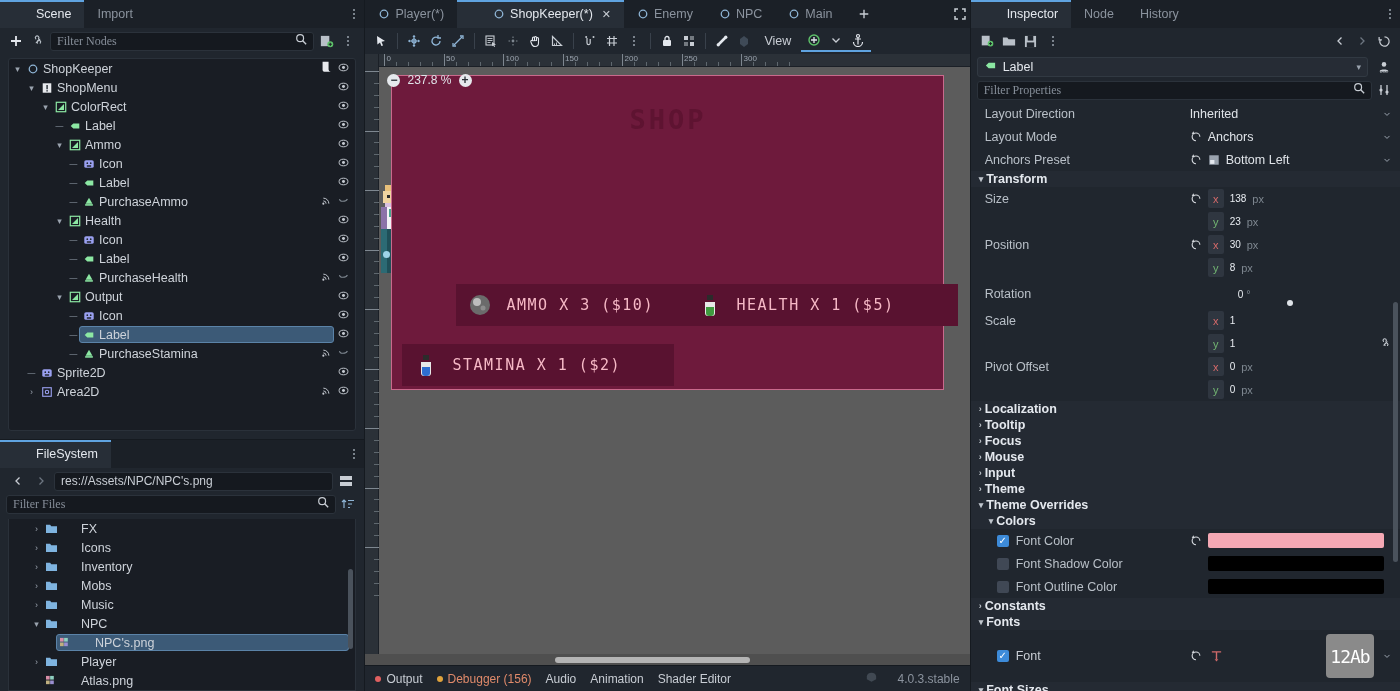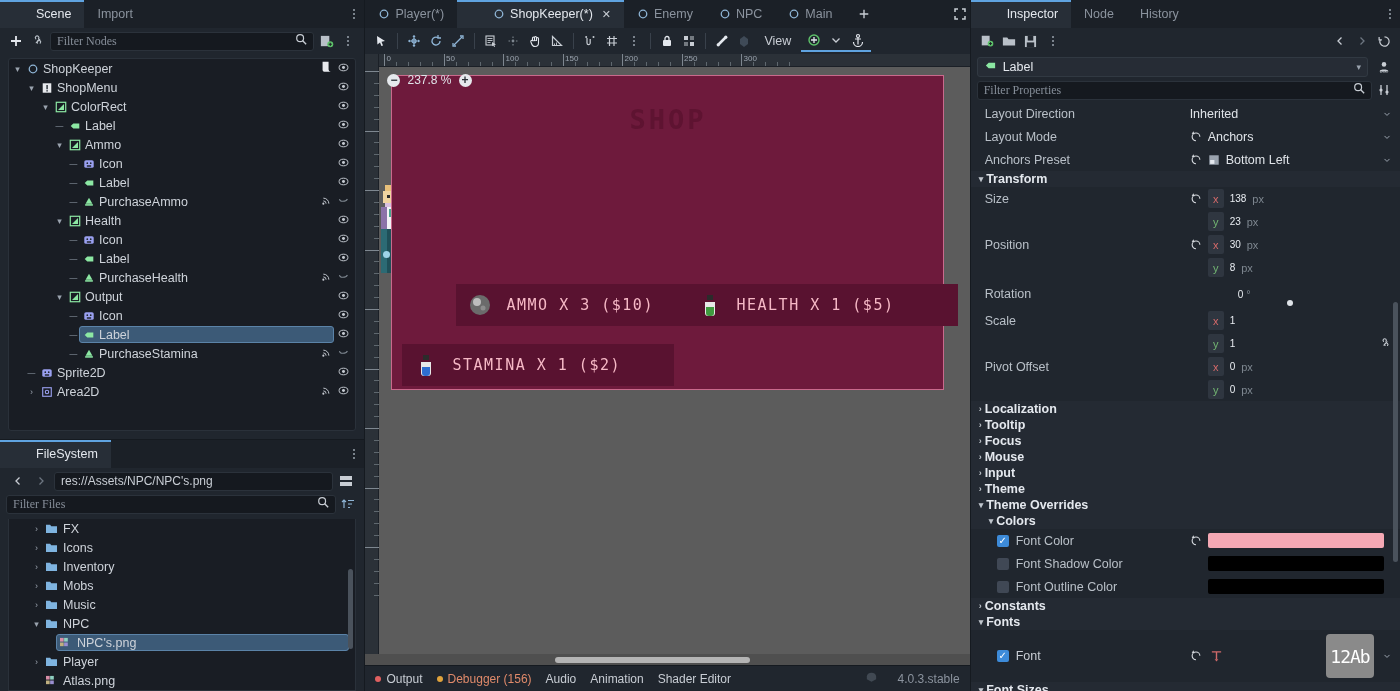--- a/index.html
+++ b/index.html
@@ -51,21 +51,21 @@
 
   .fspanel { flex:1; display:flex; flex-direction:column; background:#20262e; border-top:1px solid #151a20; }
   .pathbar { height:22px; margin:2px 8px 0 8px; display:flex; align-items:center; gap:3px; }
   .pathfield {
     flex:1; height:19px; background:#15191f; border:1px solid #2b323b; border-radius:3px;
     display:flex; align-items:center; padding:0 6px; color:#c8cdd4; font-size:12px;
   }
   .filelist { flex:1; margin:3px 8px 0 8px; background:#191d24; border:1px solid #2a313a; border-top:none; position:relative; overflow:hidden; }
   .frow { height:19px; display:flex; align-items:center; font-size:12.5px; color:#ced3da; padding-right:6px; }
   .frow.sel .fname { background:#3c5a77; border:1px solid #5b83a8; }
-  .fname { display:flex; align-items:center; height:17px; padding:0 6px 0 2px; border-radius:3px; border:1px solid transparent; flex:1; }
+  .fname { display:flex; align-items:center; height:17px; padding:0 6px 0 2px; border-radius:3px; border:1px solid transparent; flex:1;gap:18px; }
   .folder { width:13px; height:11px; margin-right:5px; flex:none; }
 
   
   .center { width:605px; height:691px; display:flex; flex-direction:column; background:#1b2027; }
   .viewwrap { flex:1; margin:0; display:flex; flex-direction:column; background:#20262e; position:relative; }
   .rulerrow { height:13px; display:flex; background:#2b3138; }
   .rulercorner { width:14px; height:13px; background:#2b3138; border-right:1px solid #1b2027; }
   .ruler { flex:1; position:relative; overflow:hidden; background:#2b3138; border-bottom:1px solid #1b2027; }
   .ruler .tickmaj { position:absolute; top:0; width:1px; height:13px; background:#7e8790; }
   .ruler .tickmin { position:absolute; top:8px; width:1px; height:5px; background:#5f686f; }

